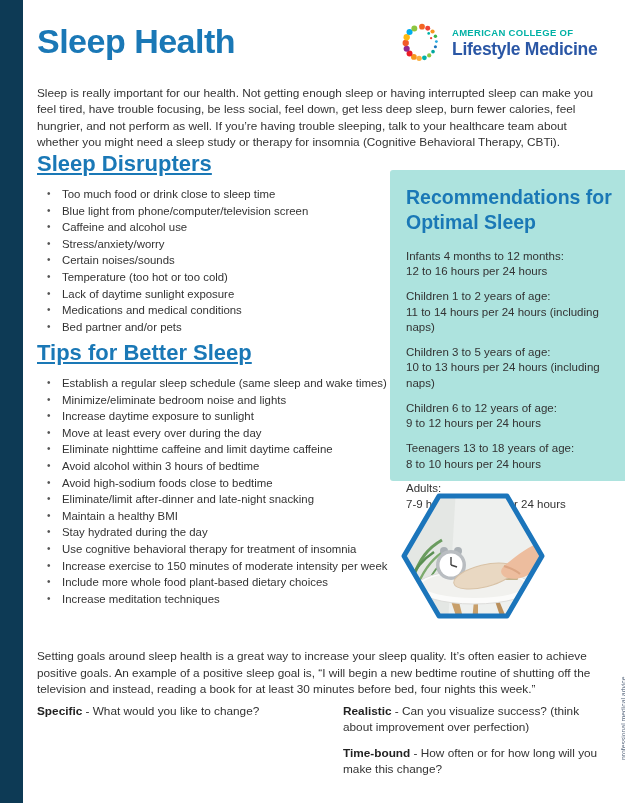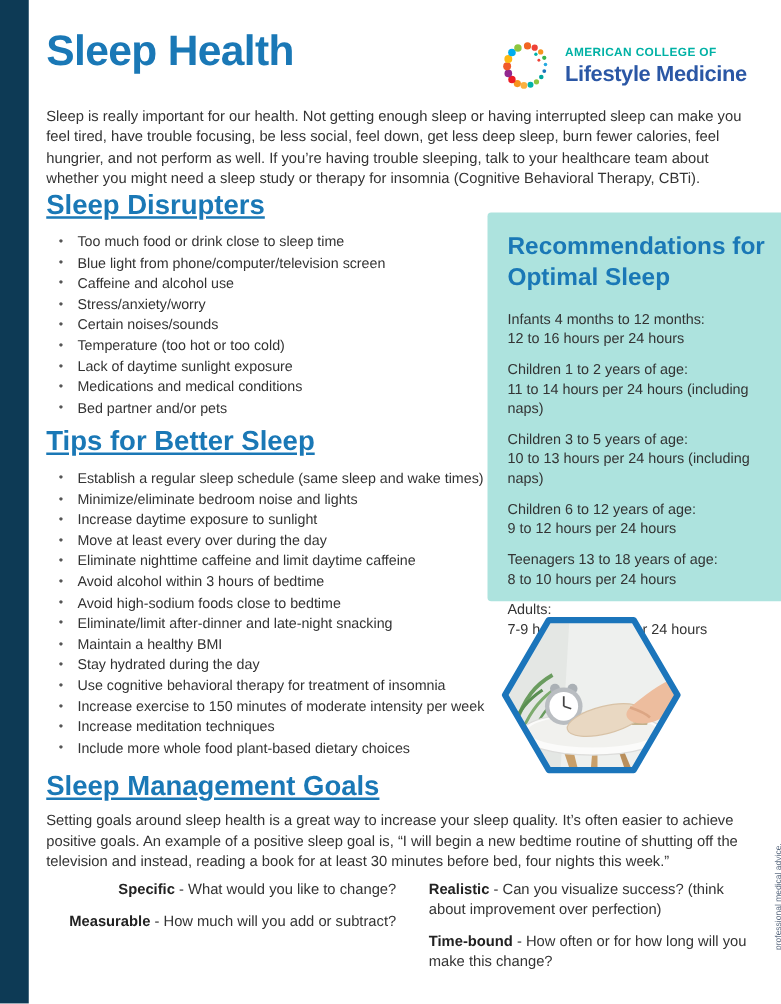--- a/index.html
+++ b/index.html
@@ -3,21 +3,21 @@
 <meta charset="utf-8">
 <style>
   html,body{margin:0;padding:0;background:#fff;}
   .page{position:relative;width:625px;height:803px;background:#fff;overflow:hidden;
         font-family:"Liberation Sans",sans-serif;color:#333;padding-left:36px;}
   .strip{position:absolute;left:0;top:0;width:23px;height:100%;background:var(--navy,#0d3a55);}
 
   .title{position:absolute;left:37px;top:22px;margin:0;font-size:34px;font-weight:bold;
          letter-spacing:-0.5px;color:var(--blue,#1a78b6);}
 
-  .logo{position:absolute;left:399px;top:30px;display:flex;align-items:center;gap:7px;}
+  .logo{position:absolute;left:399px;top:20px;display:flex;align-items:center;gap:7px;}
   .logo svg{display:block;}
   .logo-l1{font-size:9.5px;font-weight:bold;color:var(--teal,#00b1a5);letter-spacing:0.3px;}
   .logo-l2{font-size:17.5px;font-weight:bold;color:var(--logo_blue,#2b57a5);margin-top:1px;letter-spacing:-0.3px;}
 
   .intro{position:absolute;left:37px;top:85px;width:568px;margin:0;
          font-size:11.8px;line-height:1.38;color:#333;}
 
   .h2{position:absolute;left:37px;margin:0;font-size:22px;font-weight:bold;color:var(--blue,#1a78b6);text-decoration:underline;}
   .h-disrupters{top:151px;}
   .h-tips{top:340px;}
@@ -33,21 +33,21 @@
            background:var(--mint,#ade3de);border-radius:3px;padding:15px 12px 0 16px;}
   .rec-heading{margin:0 0 13px;font-size:19.5px;line-height:1.3;font-weight:bold;color:var(--blue,#1a78b6);}
   .rec-entry{font-size:11.5px;line-height:1.36;margin-bottom:9px;color:#333;}
 
   .hex-wrap{position:absolute;left:398px;top:488px;width:150px;height:136px;}
 
   .goals-intro{position:absolute;left:37px;top:648px;width:566px;margin:0;
                font-size:11.8px;line-height:1.4;color:#333;}
 
   .smart{position:absolute;left:37px;top:703px;width:568px;display:flex;gap:26px;}
-  .smart-col-left{width:280px;text-align:right;}
+  .smart-col-left{width:280px;}
   .smart-col-right{width:262px;}
   .smart-item{font-size:11.8px;line-height:1.36;margin-bottom:10px;color:#333;}
   .smart-item b{color:#222;}
 
   .copyright{position:absolute;right:21px;top:498px;height:262px;
              writing-mode:vertical-lr;transform:rotate(180deg);
              font-size:6.8px;line-height:1.55;color:var(--note_gray,#5c6b80);}
 </style>
 </head>
 <body>
@@ -109,22 +109,22 @@
     <li>Increase daytime exposure to sunlight</li>
     <li>Move at least every over during the day</li>
     <li>Eliminate nighttime caffeine and limit daytime caffeine</li>
     <li>Avoid alcohol within 3 hours of bedtime</li>
     <li>Avoid high-sodium foods close to bedtime</li>
     <li>Eliminate/limit after-dinner and late-night snacking</li>
     <li>Maintain a healthy BMI</li>
     <li>Stay hydrated during the day</li>
     <li>Use cognitive behavioral therapy for treatment of insomnia</li>
     <li>Increase exercise to 150 minutes of moderate intensity per week</li>
+    <li>Include more whole food plant-based dietary choices</li>
     <li>Increase meditation techniques</li>
-    <li>Include more whole food plant-based dietary choices</li>
   </ul>
 
   <div class="rec-box">
     <h3 class="rec-heading">Recommendations for Optimal Sleep</h3>
     <div class="rec-entry">
       <div>Infants 4 months to 12 months:</div>
       <div>12 to 16 hours per 24 hours</div>
     </div>
     <div class="rec-entry">
       <div>Children 1 to 2 years of age:</div>
@@ -188,32 +188,27 @@
         </g>
         <g>
           <path d="M150,52 C132,56 118,68 106,78 C102,82 102,86 107,89 C116,93 128,90 136,83 L150,72 Z" fill="#edbd9e"></path>
           <path d="M106,78 C112,80 118,82 122,86" stroke="#dca684" stroke-width="2" fill="none"></path>
         </g>
       </g>
       <polygon points="6,68 41,8 109,8 144,68 109,128 41,128" fill="none" stroke="#1b75bb" stroke-width="5" stroke-linejoin="round"></polygon>
     </svg>
   </div>
 
-  <h2 class="h2 h-goals">Sleep Management Goals</h2>
   <p class="goals-intro">Setting goals around sleep health is a great way to increase your sleep quality. It’s often easier to achieve positive goals. An example of a positive sleep goal is, “I will begin a new bedtime routine of shutting off the television and instead, reading a book for at least 30 minutes before bed, four nights this week.”</p>
 
   <div class="smart">
     <div class="smart-col-left">
       <div class="smart-item">
         <b>Specific</b>
         <span>- What would you like to change?</span>
-      </div>
-      <div class="smart-item">
-        <b>Measurable</b>
-        <span>- How much will you add or subtract?</span>
       </div>
     </div>
     <div class="smart-col-right">
       <div class="smart-item">
         <b>Realistic</b>
         <span>- Can you visualize success? (think about improvement over perfection)</span>
       </div>
       <div class="smart-item">
         <b>Time-bound</b>
         <span>- How often or for how long will you make this change?</span>

